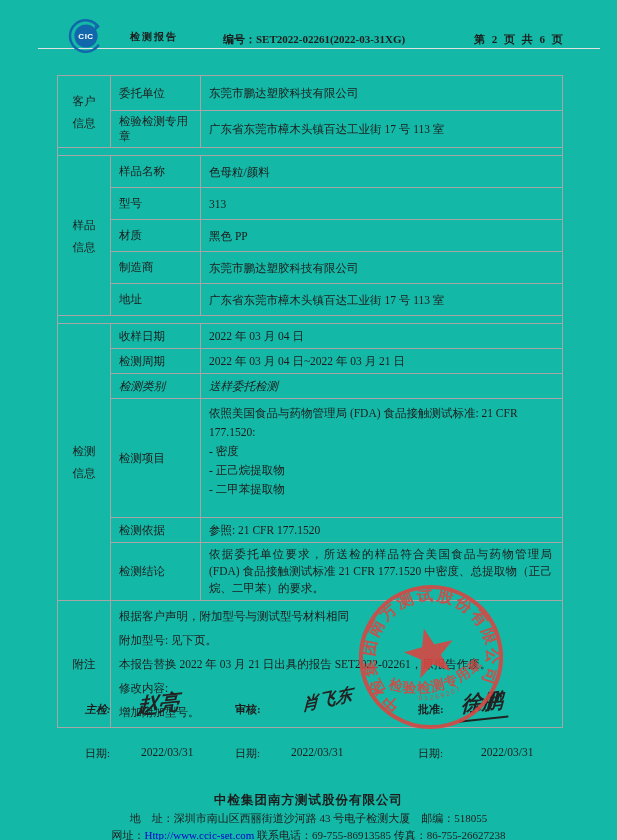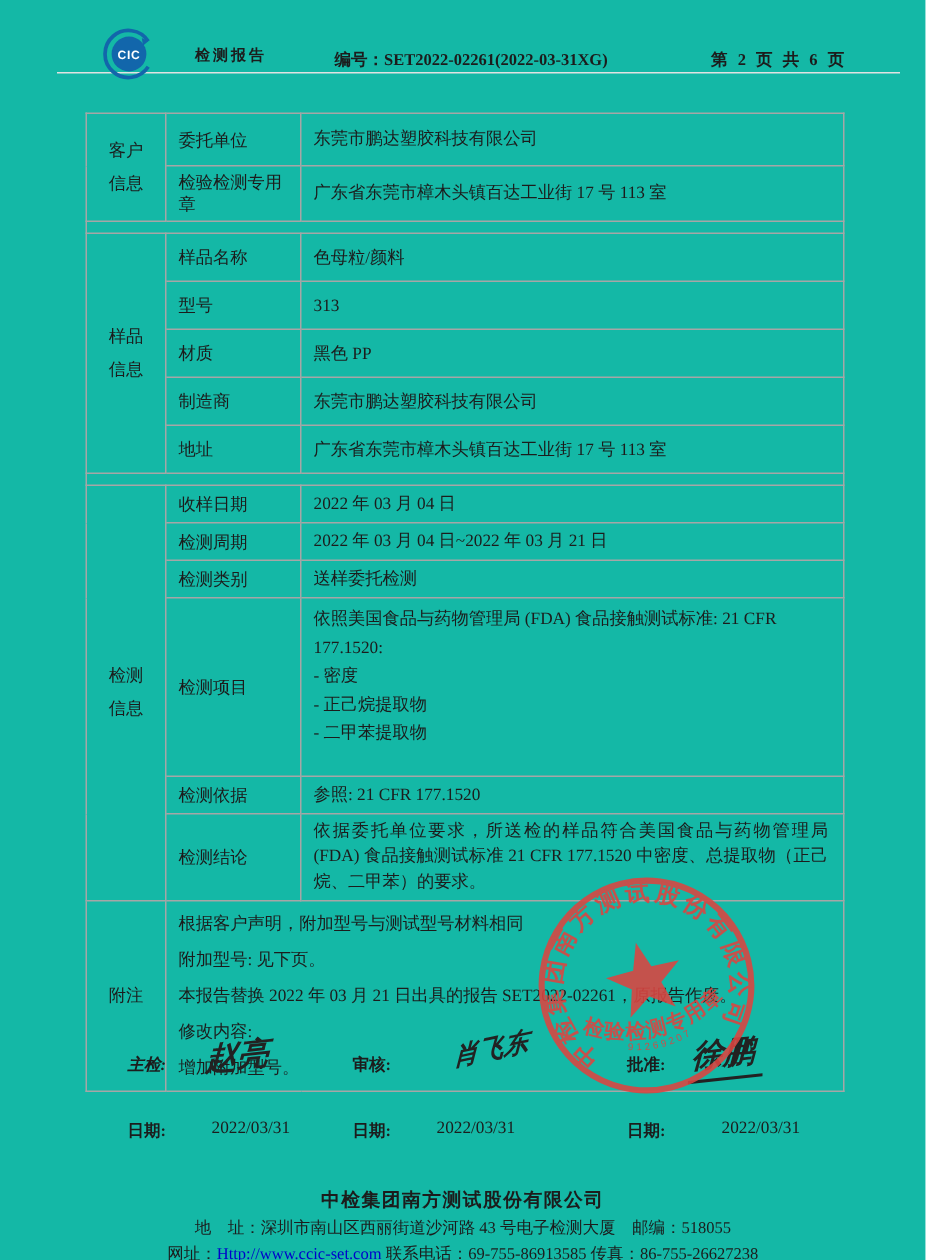--- a/index.html
+++ b/index.html
@@ -21,21 +21,21 @@
   table.report td{border:1px solid #a6a6a6;vertical-align:middle;padding:3px 8px;}
   td.group-cell{text-align:center;padding:3px 2px;}
   .group-label{display:inline-block;width:27px;line-height:22px;text-align:center;}
   td.label-cell{padding-left:13px;}
   td.value-cell{padding-left:12px;white-space:pre-line;line-height:18px;}
   tr.spacer{height:8px;}
   tr.spacer td{padding:0;border:1px solid #a6a6a6;}
   tr.sec0{height:35px;} tr.sec0.row1{height:30px;}
   tr.sec1{height:32px;}
   tr.sec2.row0,tr.sec2.row1{height:25px;}
-  tr.sec2.row2{height:24px;}
+  tr.sec2.row2{height:24px;font-style:italic;}
   tr.sec2.row3{height:90px;}
   tr.sec2.row3 td.value-cell{line-height:19px;padding-top:5px;padding-bottom:18px;}
   tr.sec2.row4{height:22px;margin-top:20px;}
   tr.sec2.row5{height:50px;}
   tr.sec2.row5 td.value-cell{line-height:17px;text-align:justify;padding-right:10px;}
   tr.sec3{height:126px;}
   tr.sec3 td.value-cell{line-height:24px;vertical-align:middle;}
   
   .stamp{position:absolute;top:581px;left:355px;width:152px;height:152px;
     transform:rotate(-14deg);opacity:.88;z-index:5;pointer-events:none;}
@@ -43,21 +43,21 @@
   .signoff{position:absolute;top:688px;left:57px;width:506px;height:80px;font-size:11px;}
   .sig-label{position:absolute;font-weight:700;}
   .sig{position:absolute;font-size:21px;font-style:italic;font-weight:700;
        transform:rotate(-6deg) skewX(-8deg);white-space:nowrap;color:#222;}
   .sig.s1{top:2px;left:80px;}
   .sig.s2{top:0px;left:245px;font-size:17px;transform:rotate(-12deg) skewX(-14deg);}
   .sig.s3{top:0px;left:402px;border-bottom:2px solid #222;padding:0 6px 2px 2px;}
   .l-zhujian{top:14px;left:28px;font-style:italic;}
   .l-shenhe{top:14px;left:178px;}
   .l-pizhun{top:14px;left:361px;}
-  .date-row-label{position:absolute;top:58px;font-weight:700;}
+  .date-row-label{position:absolute;top:58px;font-weight:400;}
   .date-row-val{position:absolute;top:58px;font-size:11.5px;}
   .d1l{left:28px;} .d1v{left:84px;}
   .d2l{left:178px;} .d2v{left:234px;}
   .d3l{left:361px;} .d3v{left:424px;}
   
   .footer{position:absolute;top:792px;left:0;width:617px;text-align:center;}
   .f-company{font-size:12.5px;font-weight:700;letter-spacing:1px;}
   .f-line{font-size:11px;margin-top:2px;}
   .f-link{color:#0000cc;text-decoration:underline;text-align:right;}
 </style>

